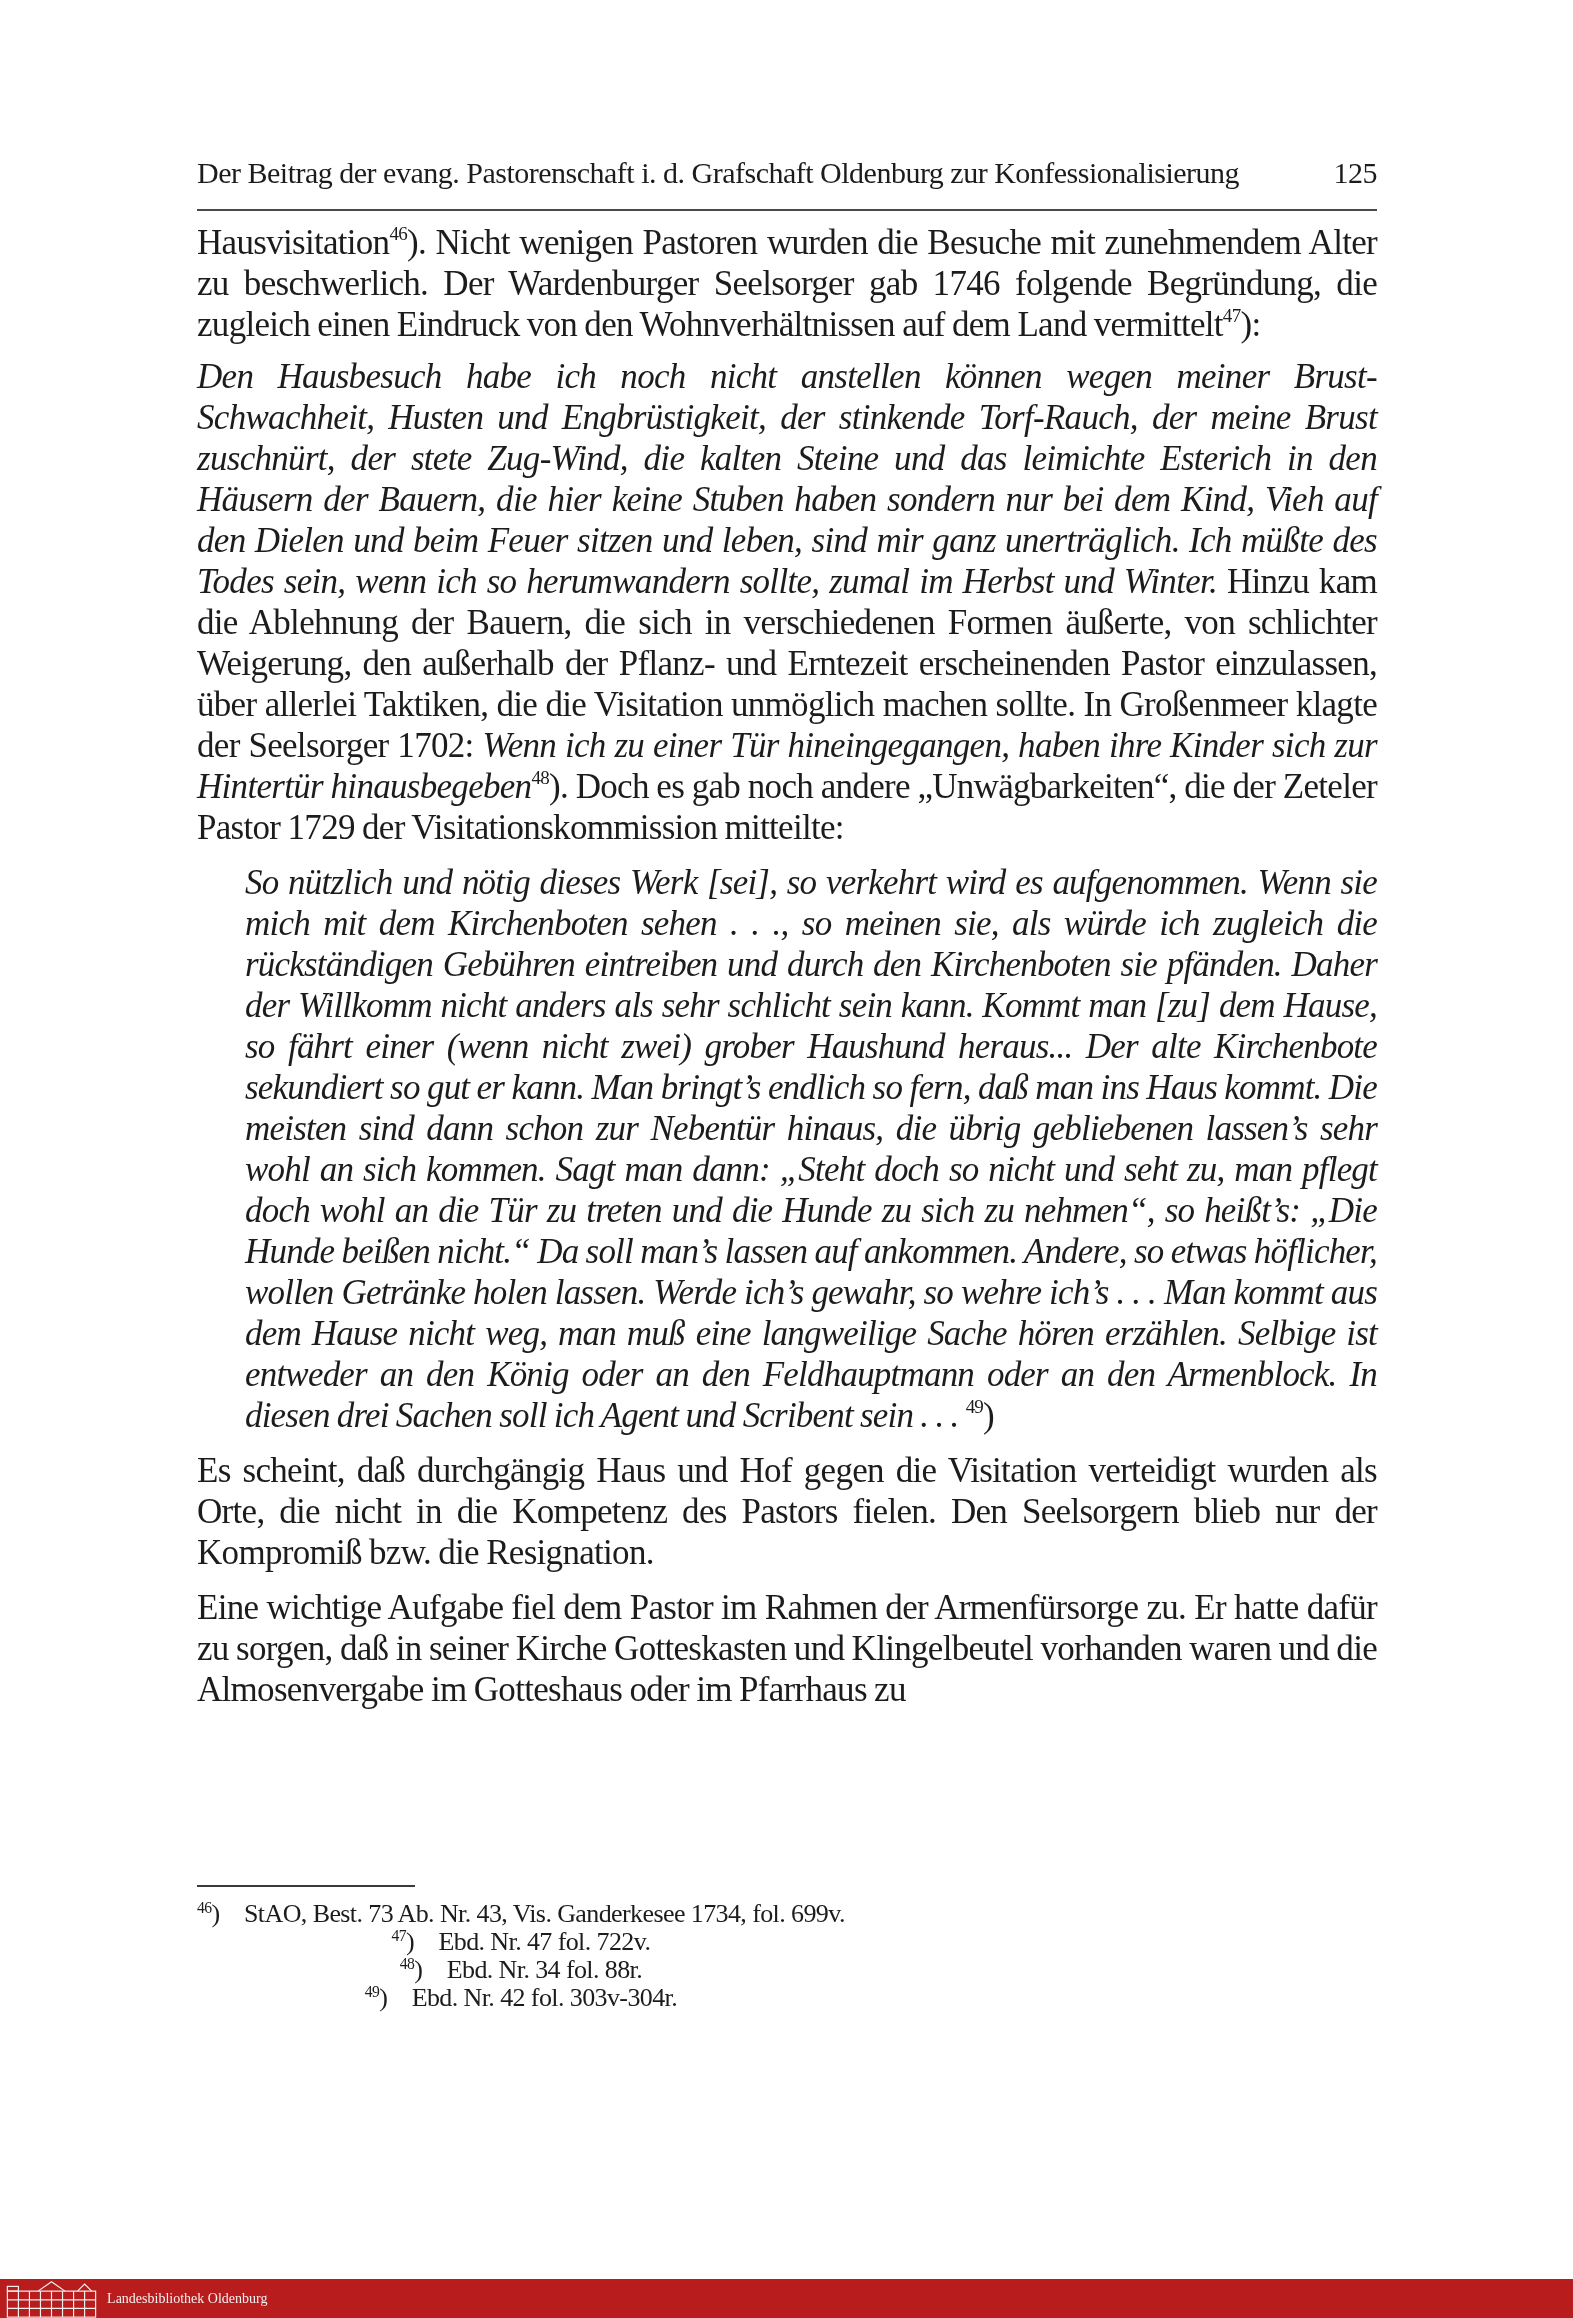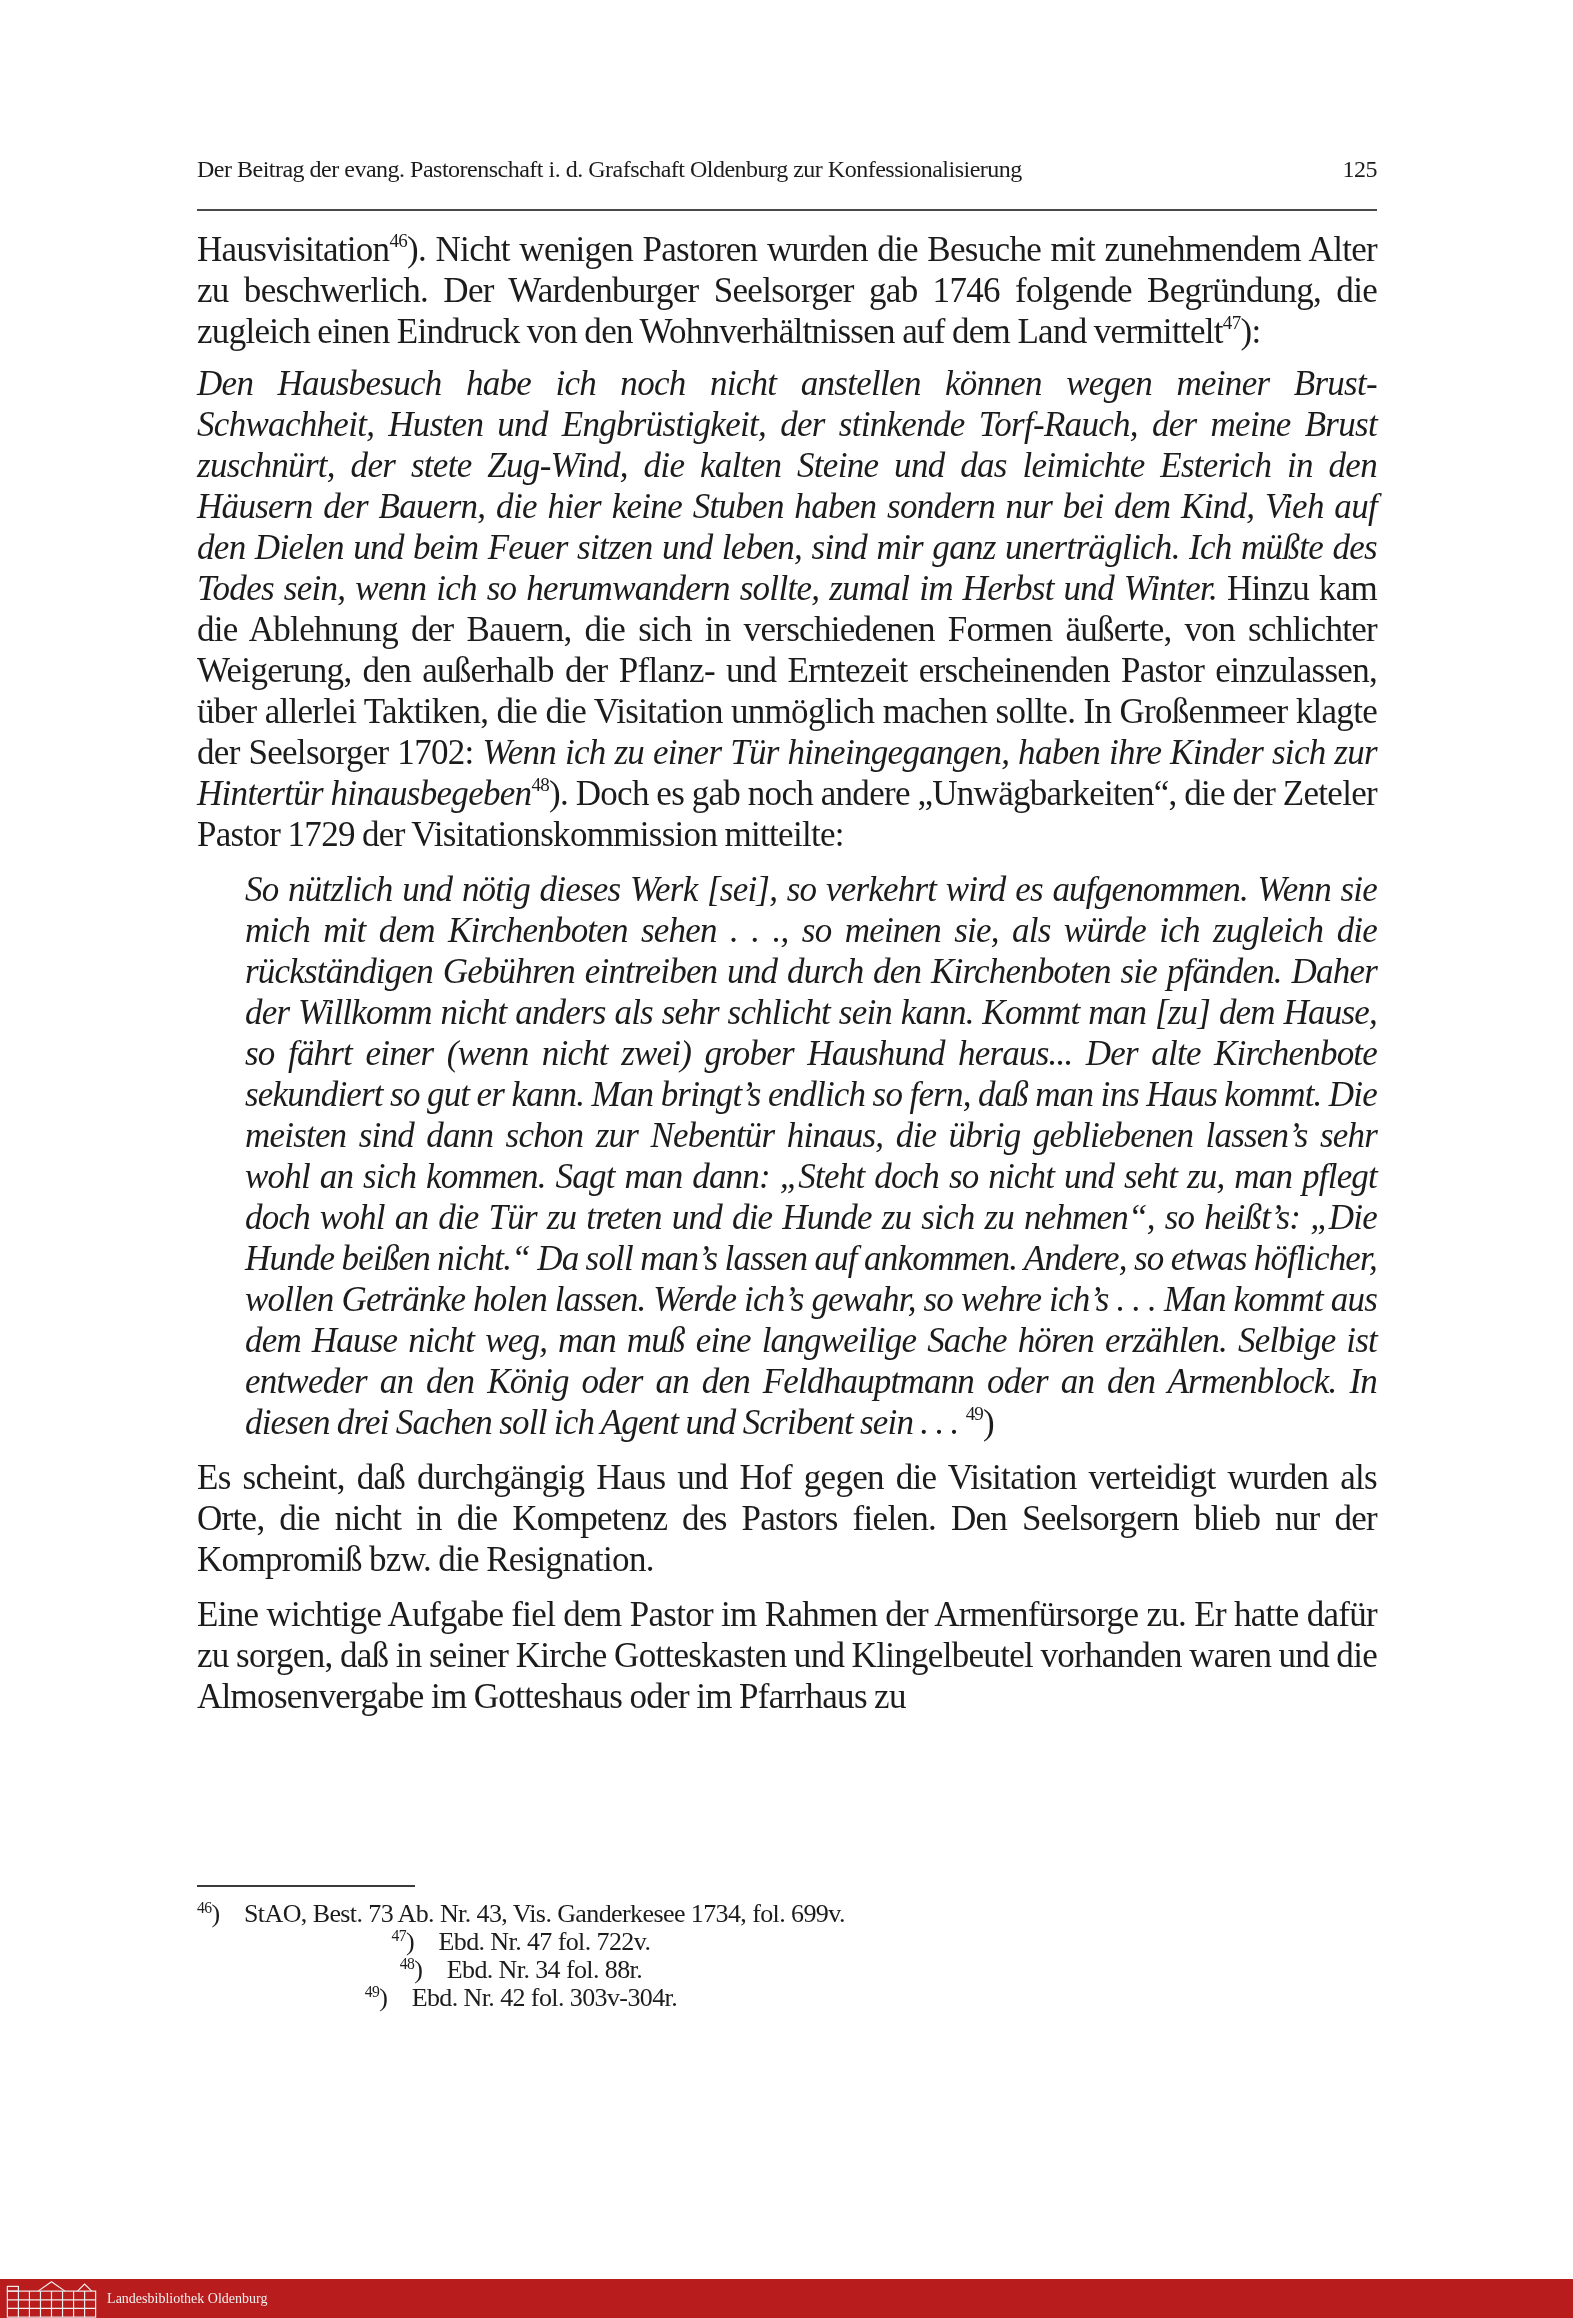--- a/index.html
+++ b/index.html
@@ -1,22 +1,22 @@
 <!DOCTYPE html>
 <html style="font-size:12.6px"><head>
 <meta charset="utf-8">
 <style>
   html, body { margin: 0; padding: 0; background: #ffffff; }
   body { width: 1574px; height: 2319px; position: relative; overflow: hidden;
          font-family: "Liberation Serif", "DejaVu Serif", serif; color: #1c1c1c; }
   .page { position: absolute; left: 197px; top: 0; width: 1180px; }
   .running-head { position: absolute; top: 156px; left: 0; width: 1180px;
-                  font-size: 24px; letter-spacing: -0.5px; display: flex; justify-content: space-between; }
+                  font-size: 30px; letter-spacing: -0.5px; display: flex; justify-content: space-between; }
   .head-rule { position: absolute; top: 209px; left: 0; width: 1180px; height: 2.4px; background: #4a4a4a; }
-  .body-text { position: absolute; top: 229px; left: 0; width: 1180px; font-size: 35px; line-height: 41px; }
+  .body-text { position: absolute; top: 222px; left: 0; width: 1180px; font-size: 35px; line-height: 41px; }
   .body-text p { margin: 0; text-align: justify; letter-spacing: -0.7px; word-spacing: -0.8px; }
   .body-text p.quote { font-style: italic; letter-spacing: -0.8px; margin-left: 48px; }
   .gap-s { height: 11px; }
   .gap-m { height: 14px; }
   sup { font-size: 19px; vertical-align: 14px; line-height: 0; font-style: normal; }
   .fn-rule { position: absolute; top: 1885px; left: 0; width: 218px; height: 2.4px; background: #3a3a3a; }
   .footnotes { position: absolute; top: 1900px; left: 0; font-size: 26px; line-height: 28px; letter-spacing: -0.6px; }
   .fn { display: flex; justify-content: center; }
   .fn .num { width: 47px; }
   .fn .num sup { font-size: 15.7px; vertical-align: 9.4px; }

